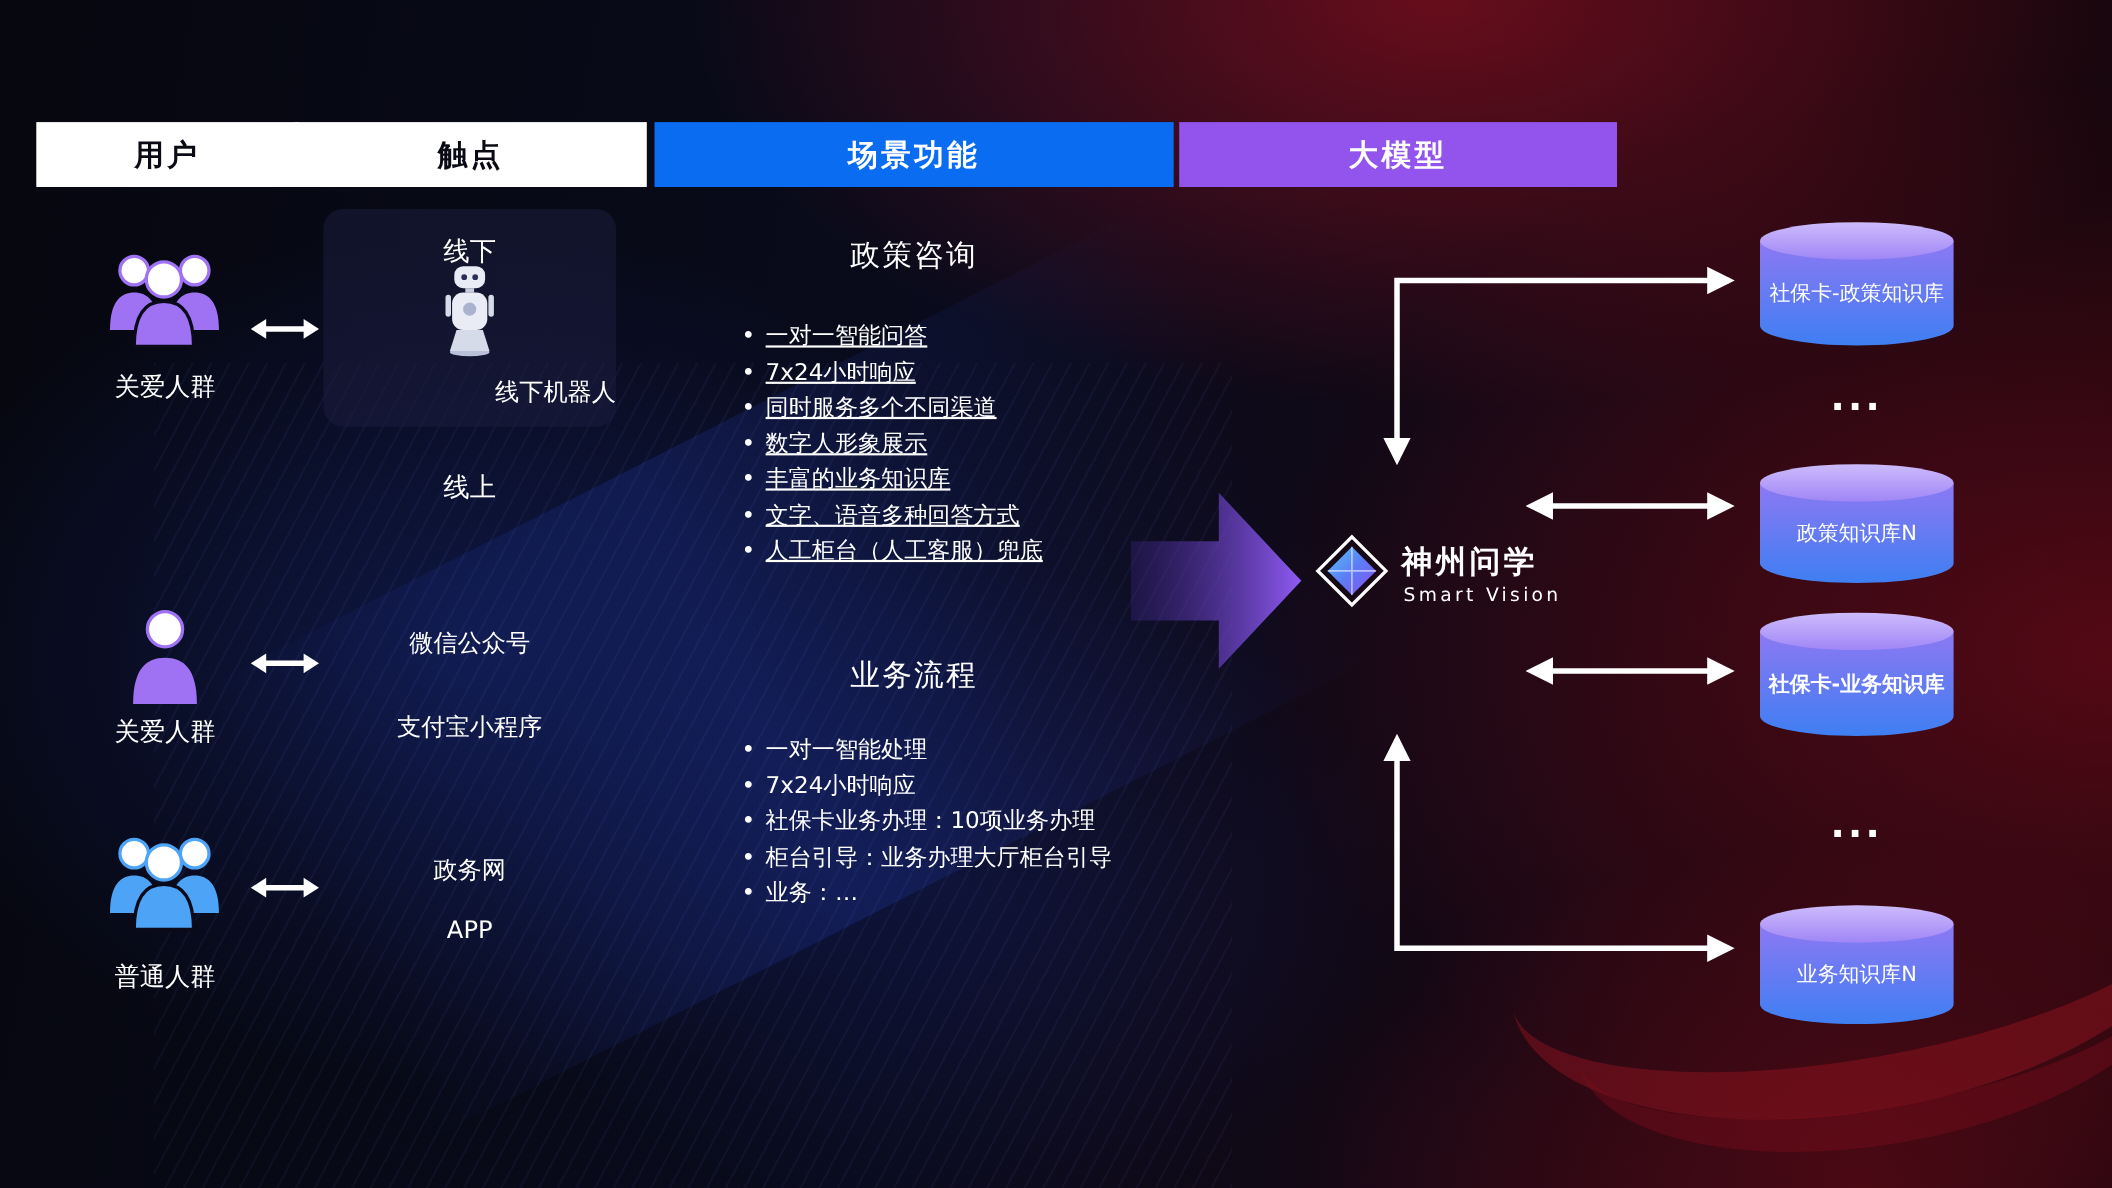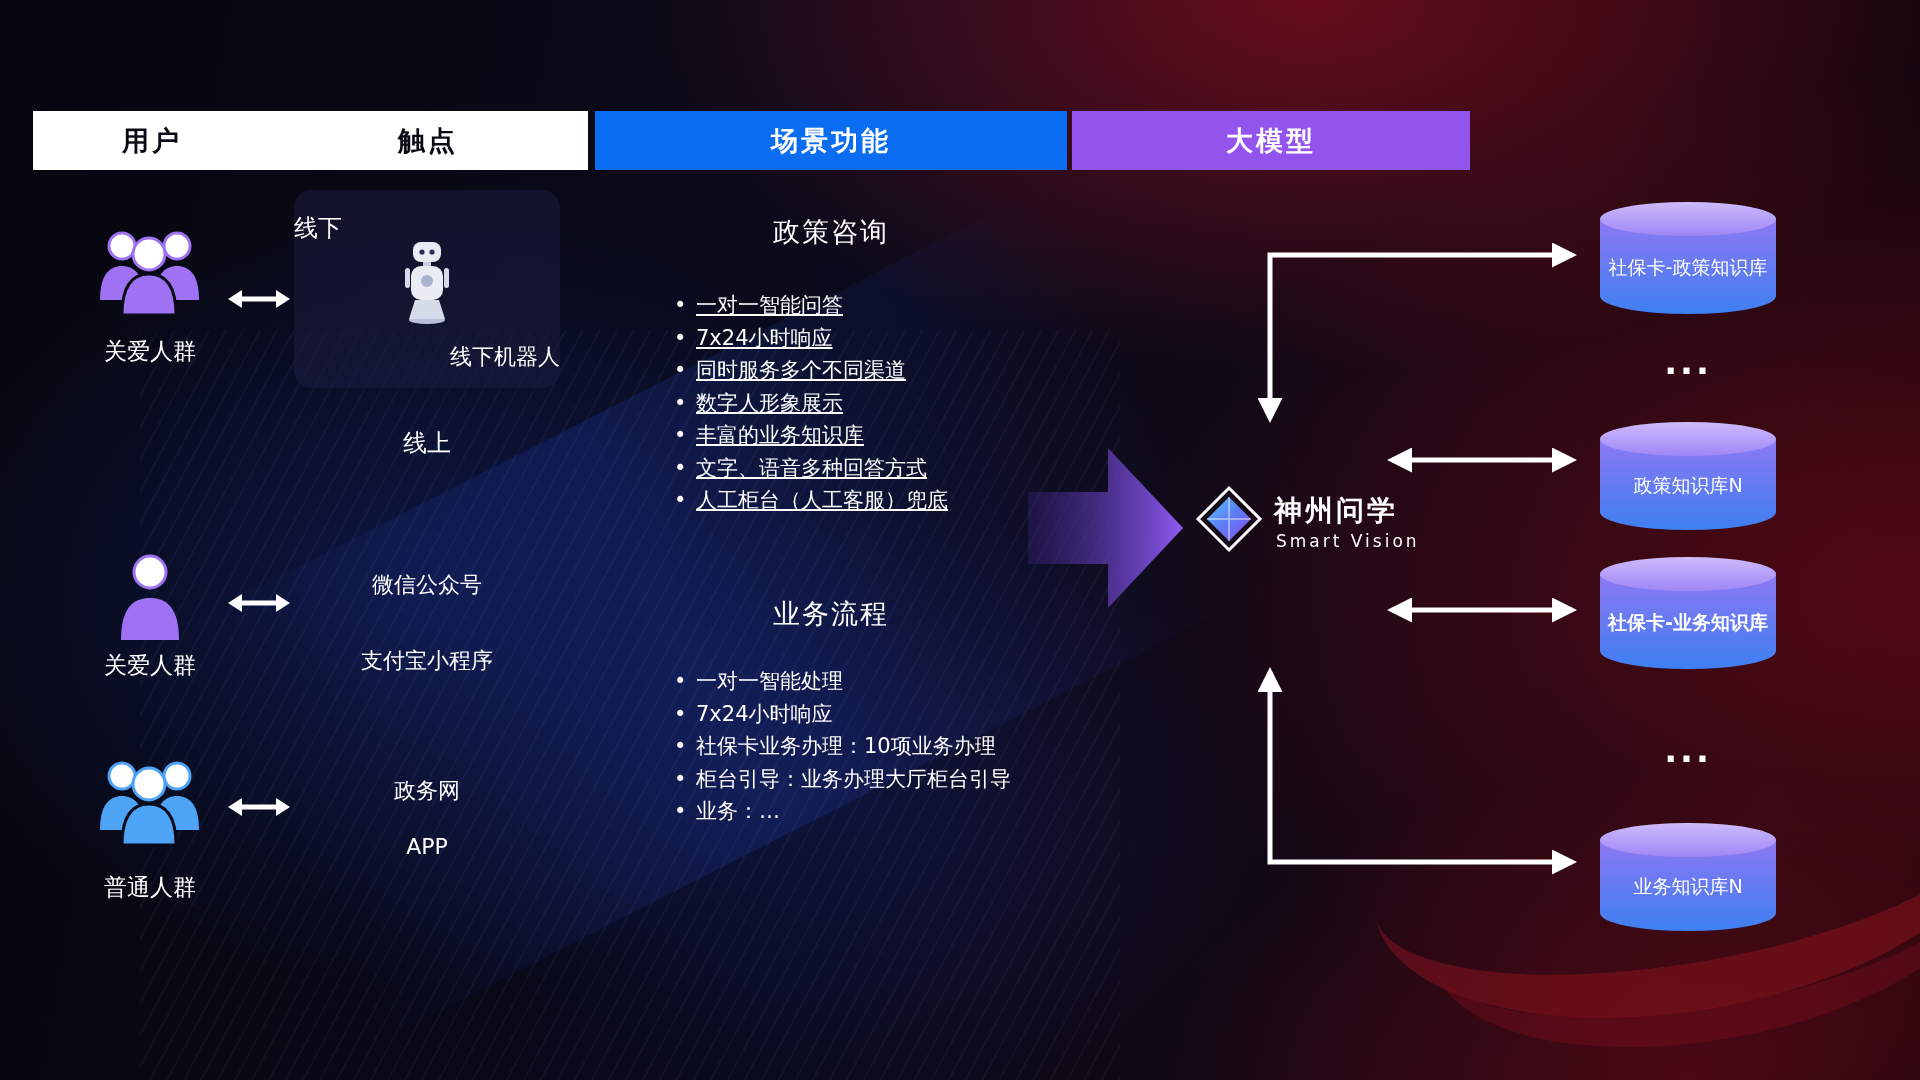--- a/index.html
+++ b/index.html
@@ -31,21 +31,21 @@
     font-size:27px; font-weight:bold; letter-spacing:3px; }
   .hdr-white { background:#ffffff; color:#0a0a14; }
   .hdr-blue  { background:#0a6cf0; color:#ffffff; }
   .hdr-purple{ background:#9254ec; color:#ffffff; }
 
   .abs { position:absolute; }
   .u-label { position:absolute; left:50px; width:200px; text-align:center; font-size:23px; }
 
   .tp-card { position:absolute; left:294px; top:190px; width:266px; height:198px;
     background:rgba(28,30,62,0.55); border-radius:18px; }
-  .tp-title { position:absolute; top:22px; width:100%; font-size:24px; }
+  .tp-title { position:absolute; top:22px; width:100%; text-align:center; font-size:24px; }
   .tp-robot { position:absolute; left:50%; top:48px; transform:translateX(-50%); }
   .tp-sub   { position:absolute; top:152px; width:100%; text-align:right; font-size:22px; }
   .tp-text  { position:absolute; left:294px; width:266px; text-align:center; font-size:22px; }
   .tp-online{ position:absolute; left:294px; width:266px; text-align:center; font-size:24px; }
 
   .sc-title { position:absolute; left:595px; width:472px; text-align:center; font-size:27px; letter-spacing:2px; }
   .sc-list  { position:absolute; left:672px; list-style:none; }
   .sc-list li { position:relative; padding-left:24px; font-size:21px; line-height:32.5px; white-space:nowrap; }
   .sc-list li::before { content:"•"; position:absolute; left:2px; top:0; }
 

